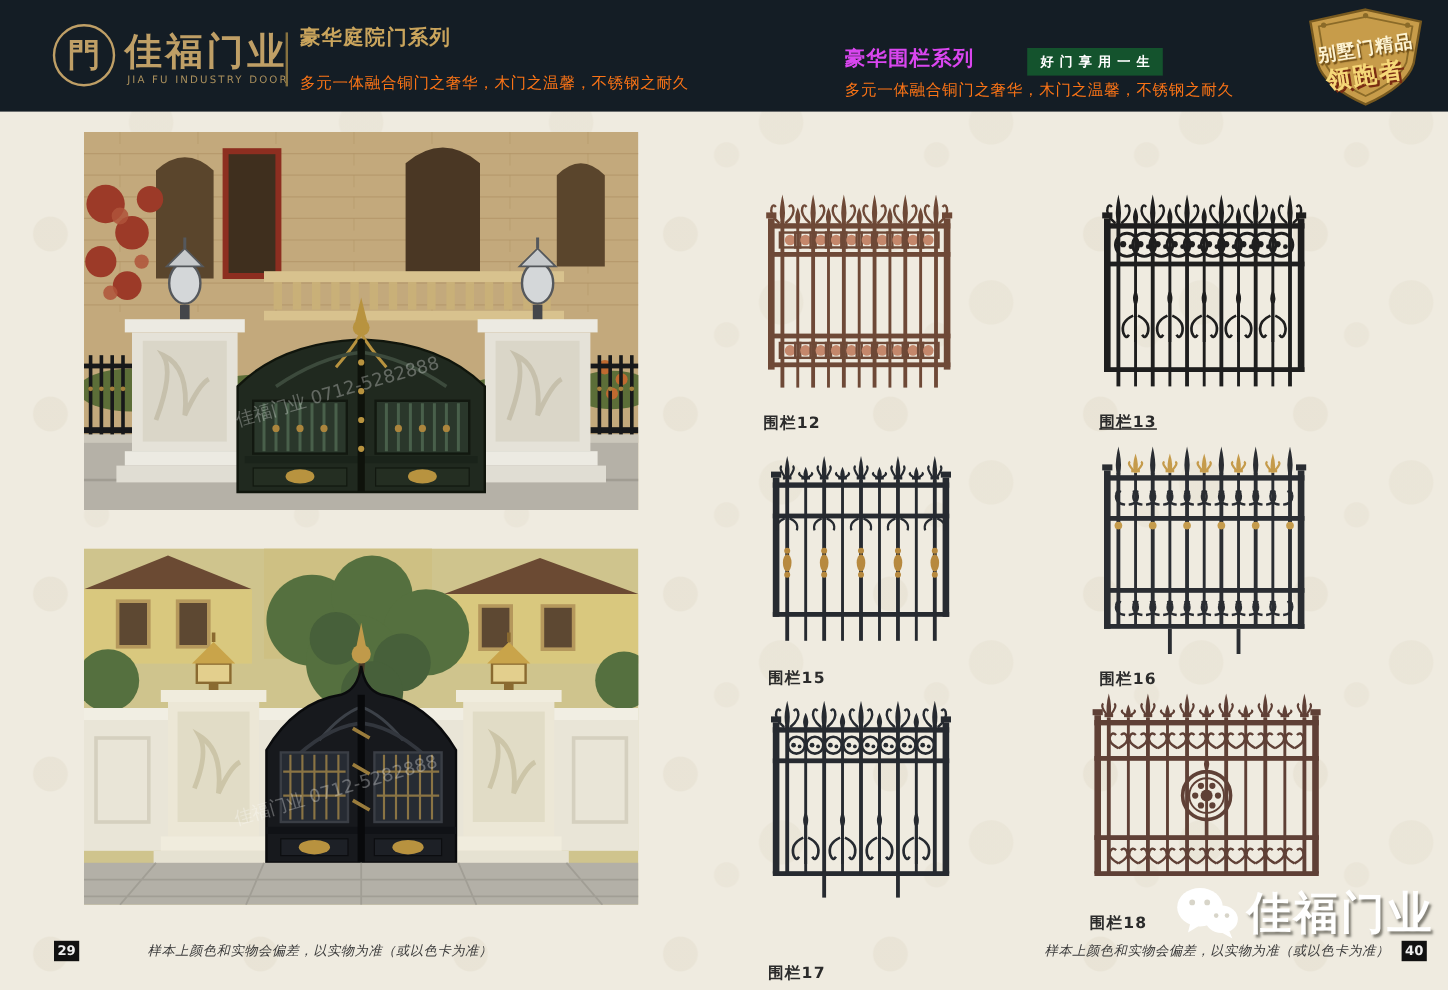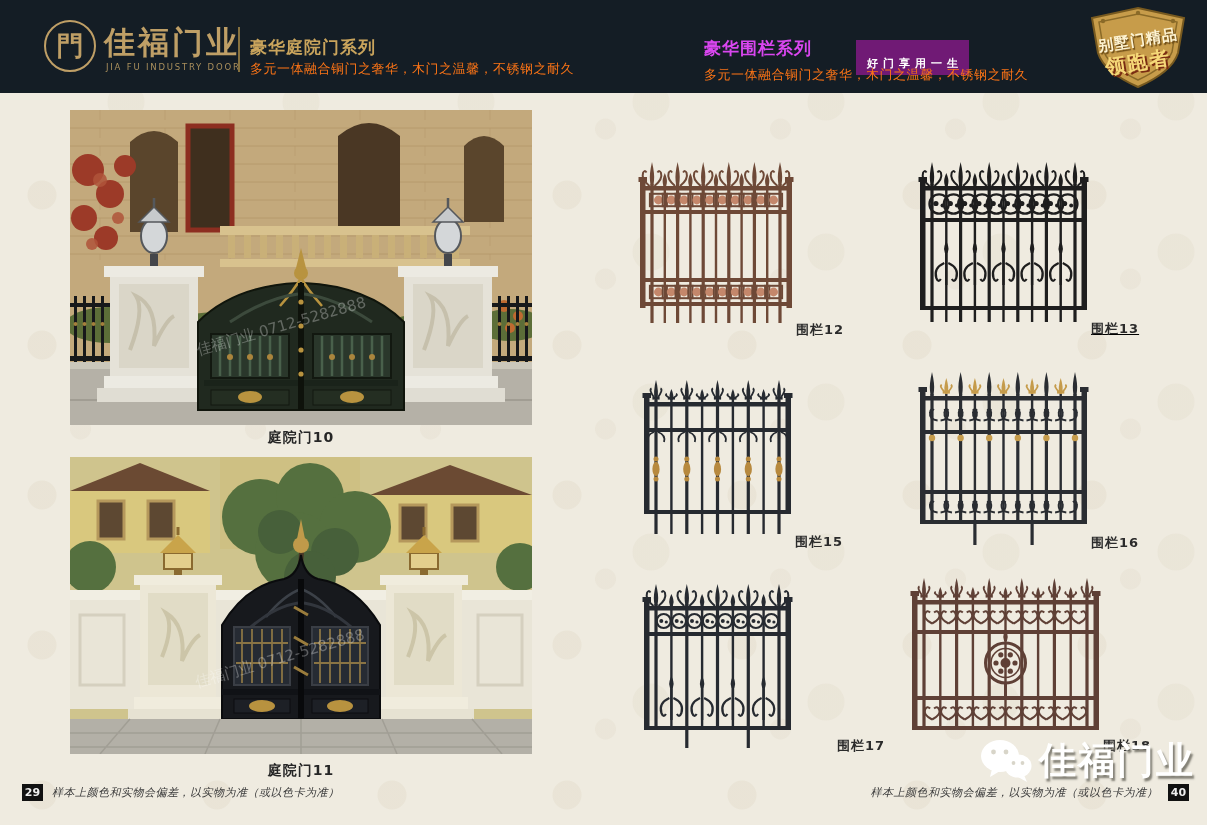--- a/index.html
+++ b/index.html
@@ -14,47 +14,47 @@
   
   .hdr{position:absolute;left:0;top:0;width:1207px;height:93px;background:#141d25;}
   .logo-circle{position:absolute;left:44px;top:20px;width:48px;height:48px;border:2px solid #bf9f66;
     border-radius:50%;display:flex;align-items:center;justify-content:center;
     color:#bf9f66;font-size:27px;font-weight:bold;}
   .brand-cn{position:absolute;left:104px;top:22px;font-size:31px;font-weight:bold;color:#bf9f66;letter-spacing:3px;}
   .brand-en{position:absolute;left:106px;top:62px;font-size:8.5px;letter-spacing:1.8px;color:#a98f5c;}
   .hdr-divider{position:absolute;left:238px;top:27px;width:2px;height:45px;background:#86713f;}
   .series-title{font-size:17px;font-weight:bold;color:#c9a45c;letter-spacing:1px;}
   .series-sub{font-size:13px;color:#f97316;letter-spacing:.5px;}
-  .ds-title{position:absolute;left:250px;top:36px;text-align:right;}
+  .ds-title{position:absolute;left:250px;top:20px;text-align:right;}
   .ds-sub{position:absolute;left:250px;top:60px;}
   .fs-title{position:absolute;left:704px;top:37px;color:#d946ef;}
-  .fs-badge{position:absolute;left:856px;top:40px;background:#701a75;color:#fff;font-size:11px;
-    font-weight:bold;letter-spacing:5px;padding:16px 6px 4px 11px;}
+  .fs-badge{position:absolute;left:856px;top:40px;background:#14532d;color:#fff;font-size:11px;
+    font-weight:bold;letter-spacing:5px;padding:4px 6px 4px 11px;}
   .fs-sub{position:absolute;left:704px;top:66px;}
   .shield{position:absolute;left:1078px;top:5px;width:120px;height:86px;}
   .sh1{position:absolute;left:4px;top:26px;width:112px;text-align:center;transform:rotate(-9deg);
     font-size:15px;font-weight:bold;color:#fdf3d2;text-shadow:1px 2px 1px #6b4a14;letter-spacing:1px;}
   .sh2{position:absolute;left:8px;top:44px;width:104px;text-align:center;transform:rotate(-9deg);
     font-size:20px;font-weight:bold;color:#f6d878;text-shadow:2px 2px 0 #7a2c12;letter-spacing:2px;}
   
   .photo{position:absolute;left:70px;}
   .photo1{top:110px;width:462px;height:315px;}
   .photo2{top:457px;width:462px;height:297px;}
   .photo-cap{position:absolute;left:70px;width:462px;text-align:center;
     font-size:14px;font-weight:bold;color:#262626;letter-spacing:1px;}
   .cap1{top:429px;} .cap2{top:762px;}
   
-  .fence-fig{position:absolute;display:flex;align-items:flex-end;margin:0;}
+  .fence-fig{position:absolute;display:flex;flex-direction:column;align-items:flex-start;margin:0;}
   .fence-cap{margin-top:5px;font-size:13px;font-weight:bold;color:#2b2b2b;letter-spacing:1px;}
   #ff0{left:636px;top:160px;} #ff1{left:916px;top:156px;text-decoration:underline;}
   #ff2{left:640px;top:372px;} #ff3{left:916px;top:370px;}
   #ff4{left:640px;top:576px;gap:42px;} #ff5{left:908px;top:576px;}
   
   .footer{position:absolute;top:784px;display:flex;align-items:center;}
-  .footer-left{left:22px;}
+  .footer-left{left:45px;gap:48px;}
   .footer-right{right:18px;}
   .pg-box{width:21px;height:17px;background:#111;color:#eee;font-size:11px;font-weight:bold;
     display:flex;align-items:center;justify-content:center;}
   .disc{font-size:11px;color:#3b3b3b;letter-spacing:.5px;font-style:italic;}
   .footer-left .disc{margin-left:9px;} .footer-right .disc{margin-right:10px;}
   
   .wm{position:absolute;left:980px;top:736px;display:flex;align-items:center;gap:5px;z-index:6;}
   .wm-text{font-size:37px;font-weight:bold;color:#fff;letter-spacing:2px;
     text-shadow:2px 3px 2px rgba(118,115,105,.9);}
 </style>
@@ -225,21 +225,20 @@
       <rect x="228" y="173" width="6" height="127" fill="#0e120b"></rect>
       <g fill="#b8933f">
           <circle cx="231" cy="192" r="2.6"></circle>
           <circle cx="231" cy="216" r="2.6"></circle>
           <circle cx="231" cy="240" r="2.6"></circle>
           <circle cx="231" cy="264" r="2.6"></circle>
         </g>
       <text x="120" y="215" transform="rotate(-16 231 200)" font-size="15" fill="rgba(255,255,255,0.3)">佳福门业 0712-5282888</text>
     </svg>
   </div>
-  <div class="photo-cap cap1">庭院门10</div>
 
   <div class="photo photo2">
     <svg viewBox="0 0 462 297" width="462" height="297" xmlns="http://www.w3.org/2000/svg">
       <rect width="462" height="297" fill="#cfc48d"></rect>
       <path d="M0 34 L70 6 L140 34 Z" fill="#6b4a33"></path>
       <rect x="0" y="34" width="140" height="62" fill="#d9c87e"></rect>
       <path d="M300 38 L380 8 L462 38 Z" fill="#6b4a33"></path>
       <rect x="300" y="38" width="162" height="58" fill="#d9c87e"></rect>
       <rect x="150" y="0" width="140" height="92" fill="#cec083"></rect>
       <g fill="#5d4832" stroke="#b5985c" stroke-width="3">
@@ -313,21 +312,20 @@
       <g stroke="#9a7c3c" stroke-width="3">
           <path d="M224 150 L238 158 M224 180 L238 188 M224 210 L238 218"></path>
         </g>
       <rect y="262" width="462" height="35" fill="#b3b0a7"></rect>
       <g stroke="#a19e95" stroke-width="1.5" fill="none">
         <path d="M0 276 H462 M0 290 H462 M60 262 L30 297 M150 262 L135 297 M231 262 V297 M312 262 L327 297 M402 262 L432 297"></path>
       </g>
       <text x="120" y="200" transform="rotate(-16 231 190)" font-size="15" fill="rgba(255,255,255,0.3)">佳福门业 0712-5282888</text>
     </svg>
   </div>
-  <div class="photo-cap cap2">庭院门11</div>
 
   <figure class="fence-fig" id="ff0">
     <div class="fence-art" id="fence-0"><svg xmlns="http://www.w3.org/2000/svg" viewBox="0 0 160 175" width="160" height="175">
           <rect x="4" y="26" width="152" height="4.5" fill="#6e4937"></rect>
           <rect x="4" y="50" width="152" height="4" fill="#6e4937"></rect>
           <rect x="4" y="118" width="152" height="4" fill="#6e4937"></rect>
           <rect x="4" y="142" width="152" height="4" fill="#6e4937"></rect>
           <rect x="4" y="22" width="5.5" height="126" fill="#6e4937"></rect>
           <rect x="150.5" y="22" width="5.5" height="126" fill="#6e4937"></rect>
           <rect x="2.5" y="17" width="8.5" height="5" fill="#6e4937"></rect>

